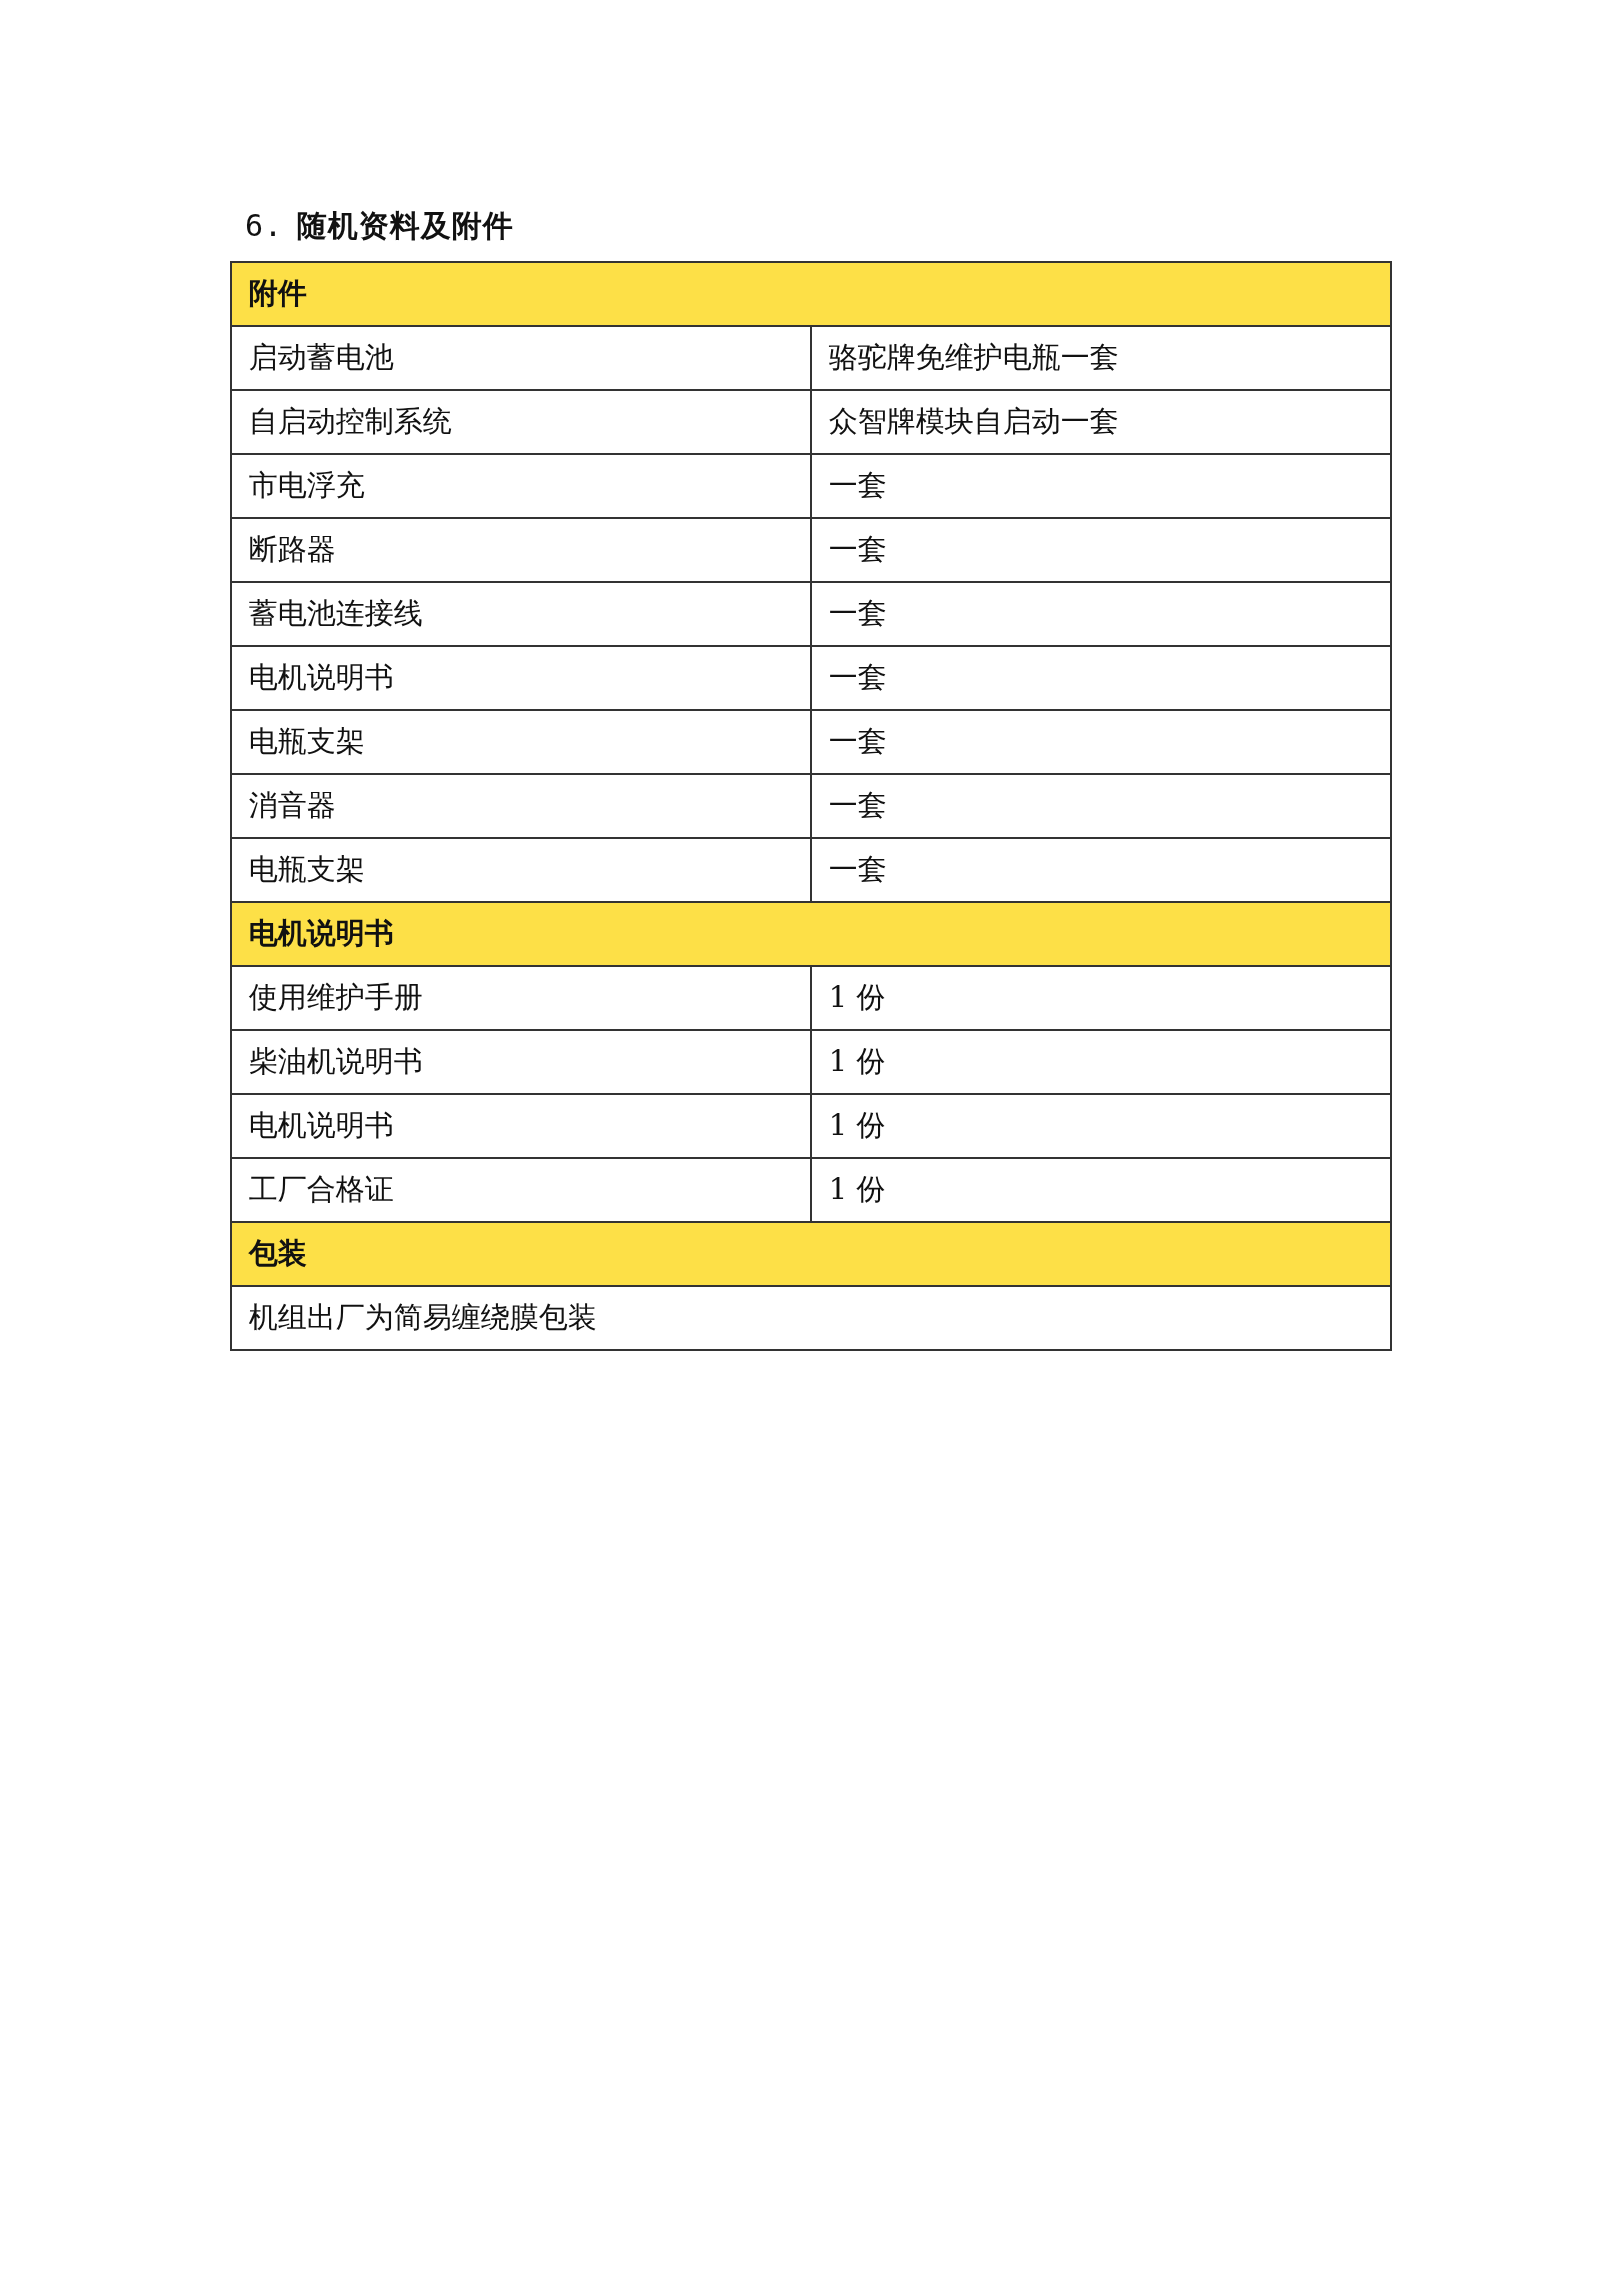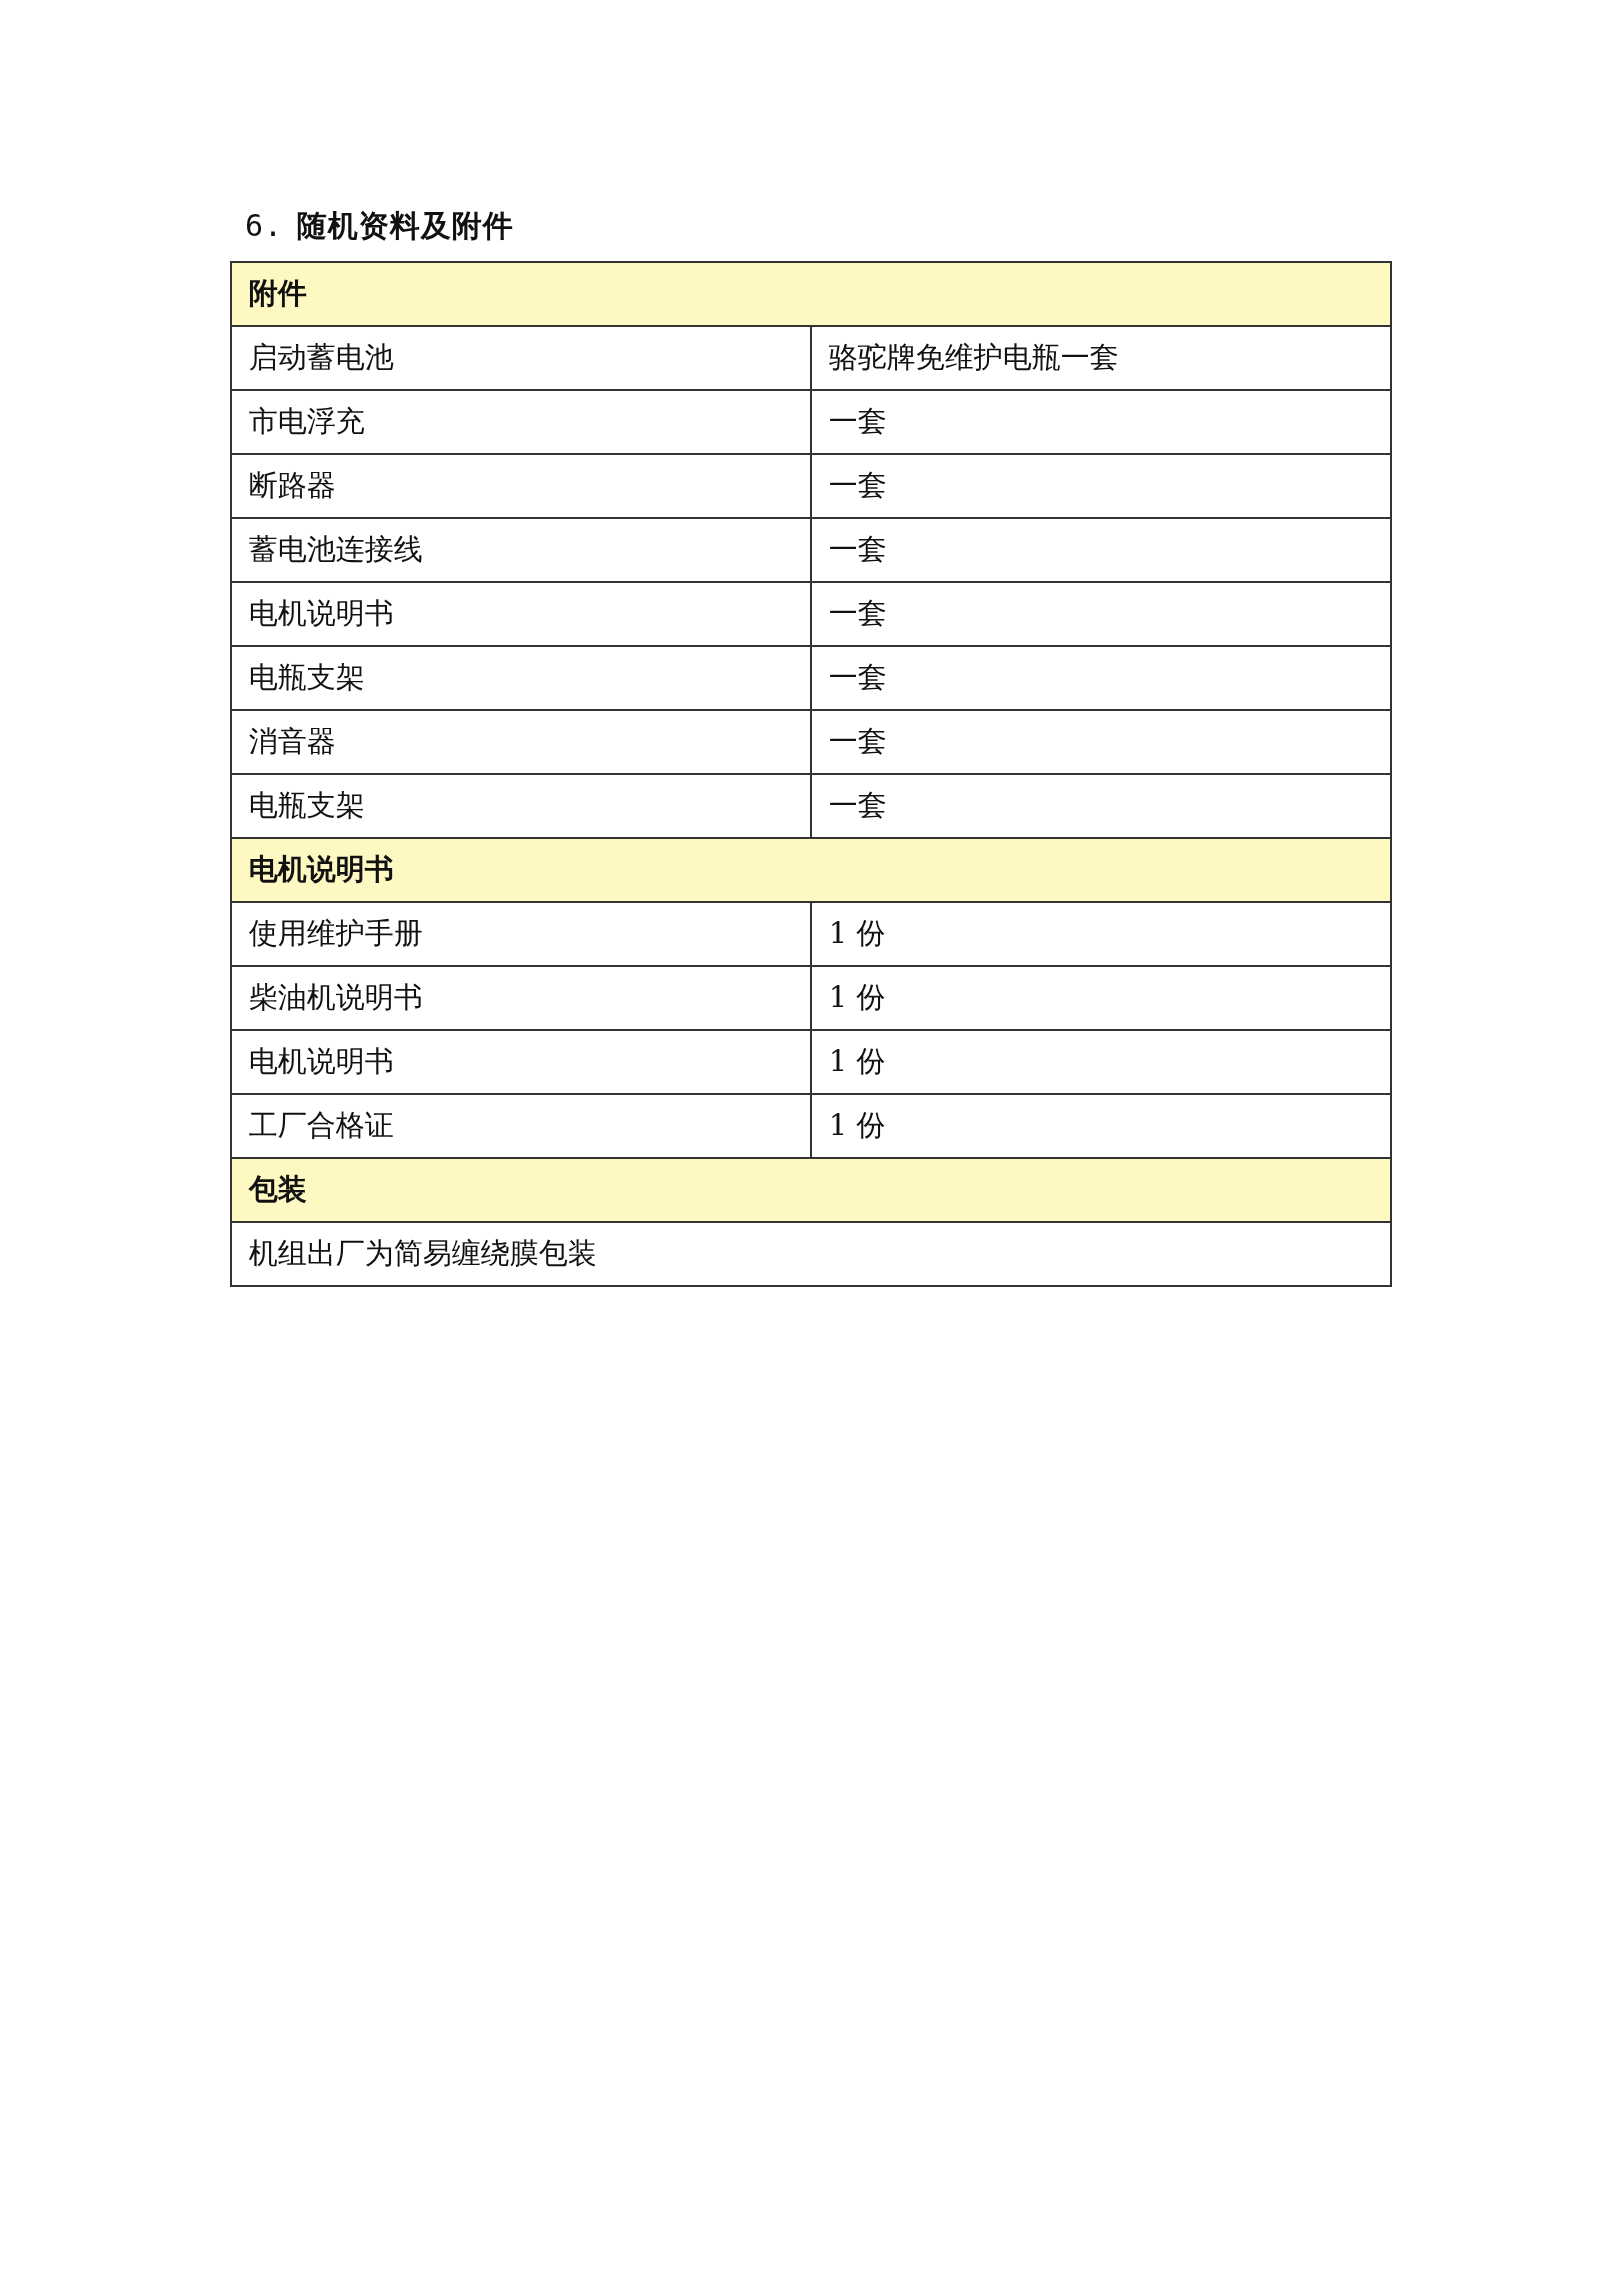--- a/index.html
+++ b/index.html
@@ -2,37 +2,41 @@
 <html><head>
 <meta charset="utf-8">
 <style>
   html, body { margin: 0; padding: 0; background: #ffffff; }
   body { width: 1621px; height: 2293px; position: relative; font-family: "DejaVu Serif", "Liberation Serif", serif; color: #111; }
   .section-title { position: absolute; left: 245px; top: 206px; font-size: 30px; font-weight: bold; font-family: "DejaVu Sans", "Liberation Sans", sans-serif; letter-spacing: 1px; }
   .section-title .num { font-family: "DejaVu Sans Mono", "Liberation Mono", monospace; font-weight: normal; margin-right: 13.7px; }
   table { position: absolute; left: 230px; top: 261px; width: 1162px; border-collapse: collapse; table-layout: fixed; }
   td { border: 2px solid #333; height: 62px; padding: 0 0 0 16.7px; font-size: 29px; vertical-align: middle; white-space: nowrap; }
   td.c1 { width: 566px; }
-  tr.group td { background: #fef9c3; font-weight: bold; font-family: "DejaVu Sans", "Liberation Sans", sans-serif; }
+  tr.group td { background: #fde047; font-weight: bold; font-family: "DejaVu Sans", "Liberation Sans", sans-serif; }
 </style>
 </head>
 <body>
 
 <div class="section-title">
   <span class="num">6.</span><span>随机资料及附件</span>
 </div>
 
 <table>
   <tbody>
     <tr class="group">
         <td colspan="2">附件</td>
       </tr>
     <tr>
         <td class="c1">启动蓄电池</td>
         <td>骆驼牌免维护电瓶一套</td>
+      </tr>
+    <tr>
+        <td class="c1">自启动控制系统</td>
+        <td>众智牌模块自启动一套</td>
       </tr>
     <tr>
         <td class="c1">市电浮充</td>
         <td>一套</td>
       </tr>
     <tr>
         <td class="c1">断路器</td>
         <td>一套</td>
       </tr>
     <tr>

